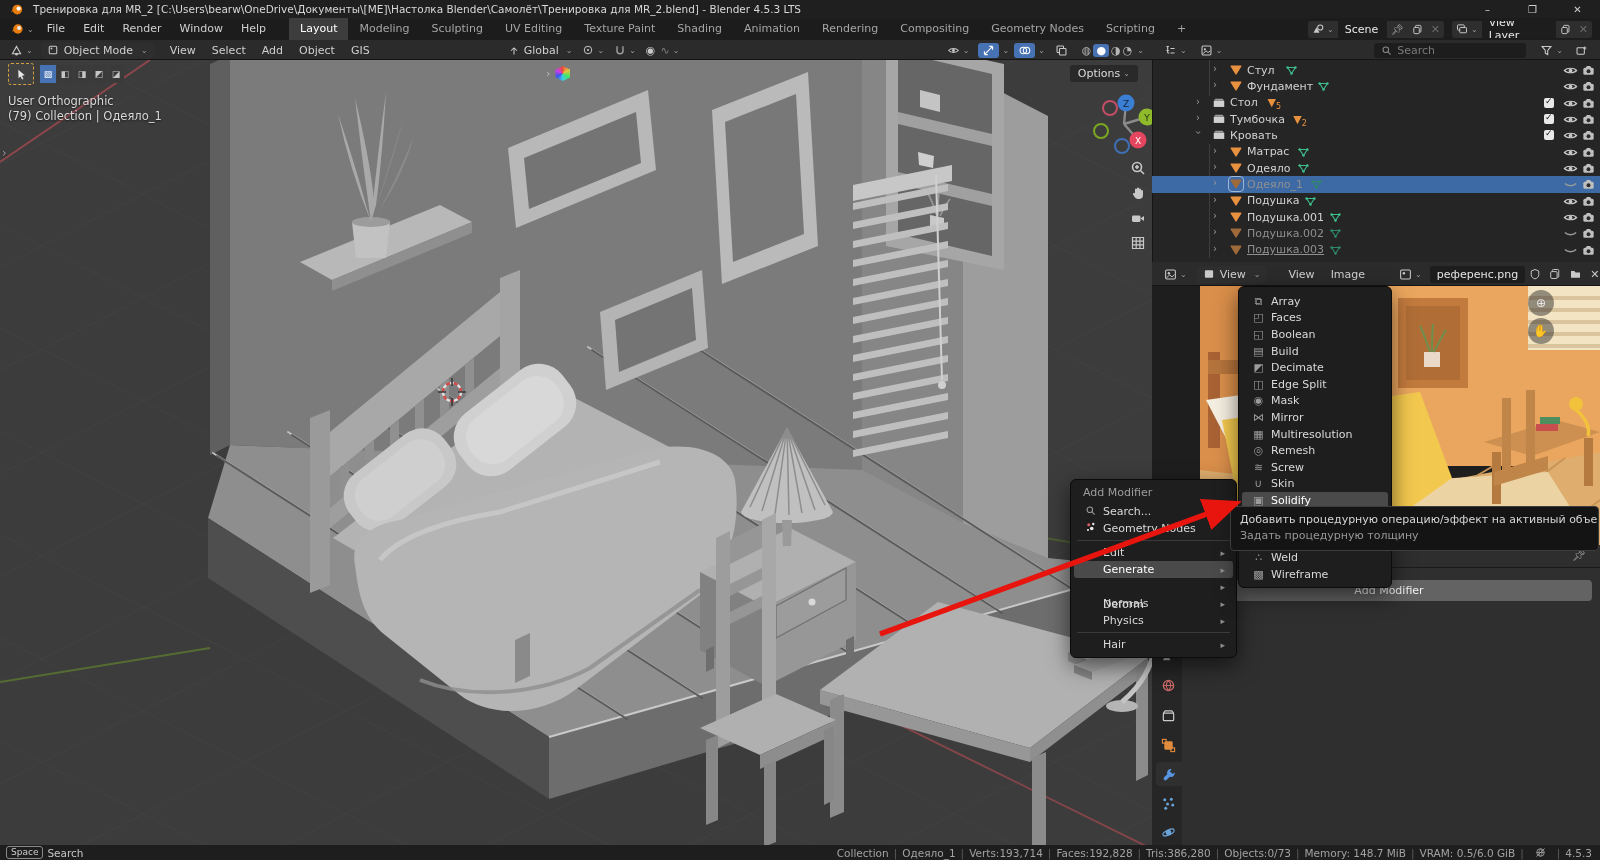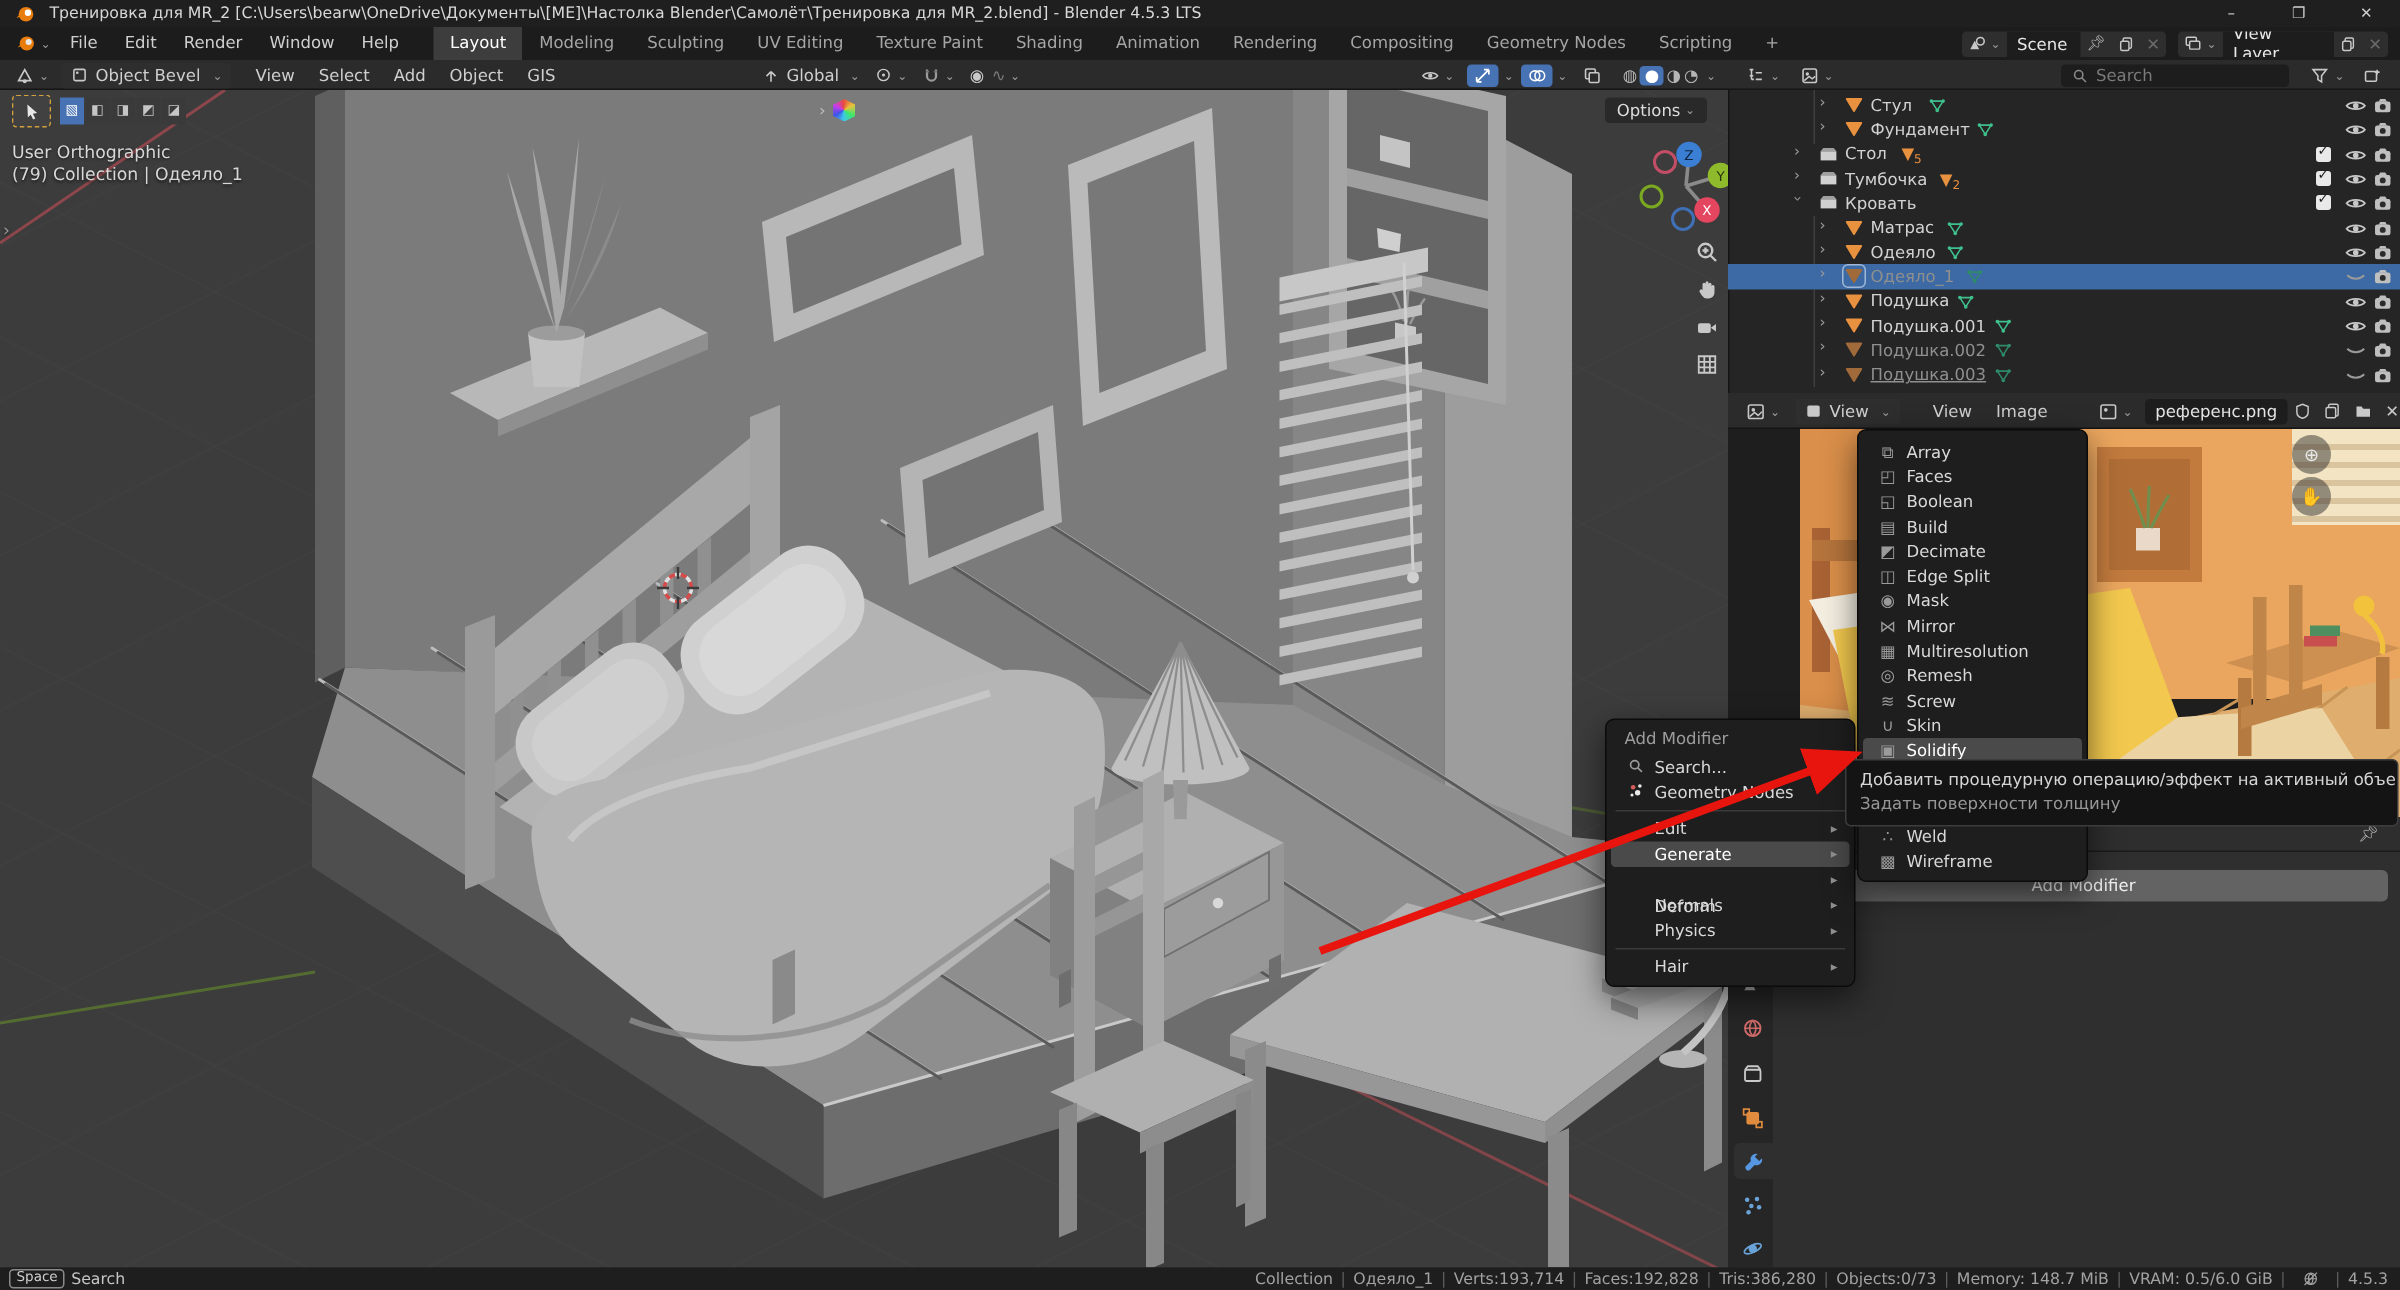--- a/index.html
+++ b/index.html
@@ -174,21 +174,21 @@
           <path d="M3 12 L8 3 L13 12 Z" fill="none" stroke="#c9c9c9" stroke-width="1.4"></path>
           <circle cx="8" cy="12.5" r="1.6" fill="#c9c9c9"></circle>
         </svg>
         <span class="chev">⌄</span>
     </span>
     <span class="flex" style="margin-left:4px;background:#2e2e2e;border-radius:3px;height:17px;padding:0 6px">
       <svg width="12" height="12" viewBox="0 0 16 16">
           <rect x="3" y="3" width="10" height="10" rx="1.5" fill="none" stroke="#c9c9c9" stroke-width="1.4"></rect>
           <circle cx="6" cy="6" r="1.2" fill="#c9c9c9"></circle>
         </svg>
-      <span style="margin:0 5px">Object Bevel</span>
+      <span style="margin:0 5px">Object Mode</span>
         <span class="chev">⌄</span>
     </span>
     <span id="vp-menus" class="flex" style="margin-left:8px">
         <span class="hmenu">View</span>
         <span class="hmenu">Select</span>
         <span class="hmenu">Add</span>
         <span class="hmenu">Object</span>
         <span class="hmenu">GIS</span>
       </span>
     <span class="flex" style="margin-left:130px">
@@ -1130,21 +1130,21 @@
         </div>
         <div class="pp-row" style="height: 16.6px;">
           <span class="mi">▩</span>
           <span>Wireframe</span>
         </div>
       </div>
   </div>
 
   <div class="tooltip">
     <div><span>Добавить процедурную операцию/эффект на активный объект:</span> </div>
-    <div class="sub">Задать поверхности толщину</div>
+    <div class="sub">Задать процедурную толщину</div>
   </div>
 
   <div class="abs statusbar">
     <span class="key-badge">Space</span>
     <span style="color:#c5c5c5">Search</span>
     <span id="sb-stats" class="flex" style="margin-left:auto">
         <span class="stat-seg">Collection</span>
         <span class="stat-div">|</span>
         <span class="stat-seg">Одеяло_1</span>
         <span class="stat-div">|</span>

